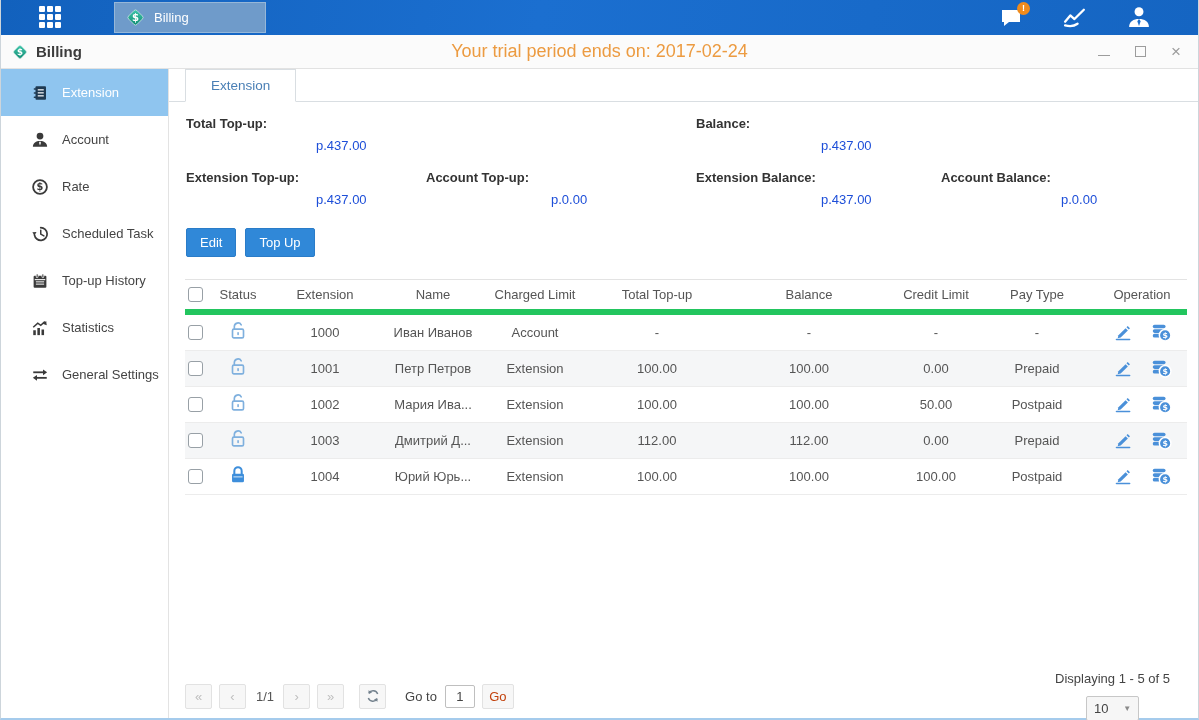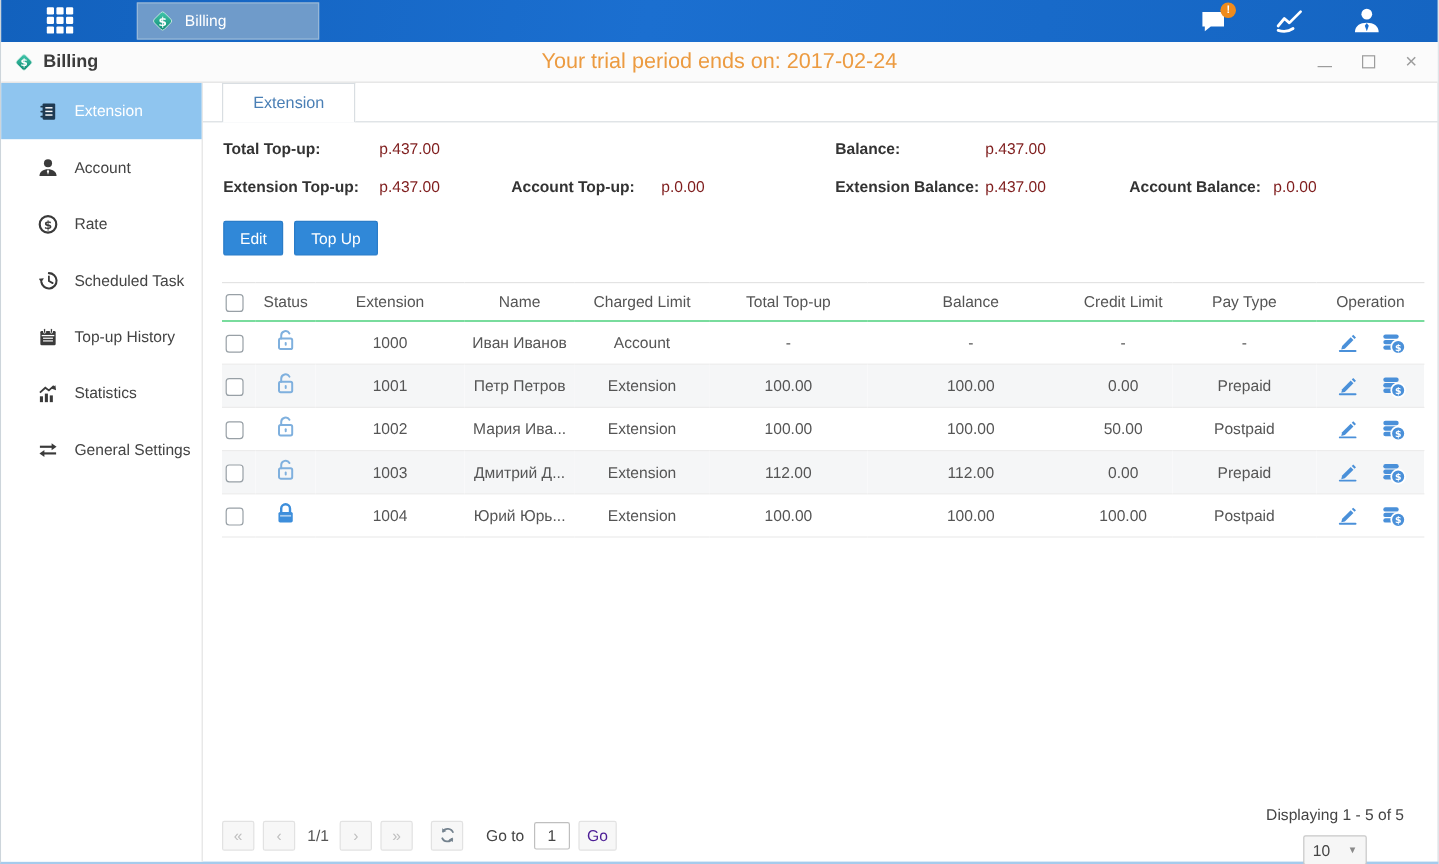--- a/index.html
+++ b/index.html
@@ -49,38 +49,38 @@
   
   .tabstrip { height:33px; flex:0 0 33px; display:flex; border-bottom:1px solid #d9dee2; }
   .tab { padding:0 25px; line-height:31px; font-size:13.5px; color:#4a7fb5; background:#fff;
          border:1px solid #d9dee2; border-bottom:1px solid #fff; margin-bottom:-1px; margin-left:16px; cursor:pointer; }
 
   
   .summary { margin:14px 0 0 17px; display:grid;
              grid-template-columns:130px 110px 125px 145px 125px 120px 120px auto;
              row-gap:17px; font-size:13px; }
   .sum-label { font-weight:bold; color:#333; }
-  .sum-value { color:#7f1d1d; }
+  .sum-value { color:#1d4ed8;margin-top:22px; }
   .gc1{grid-column:1} .gc2{grid-column:2} .gc3{grid-column:3} .gc4{grid-column:4}
   .gc5{grid-column:5} .gc6{grid-column:6} .gc7{grid-column:7} .gc8{grid-column:8}
   .r1{grid-row:1} .r2{grid-row:2}
 
   
   .actions { margin:21px 0 0 17px; display:flex; gap:9px; }
   .btn-primary { background:#3088d8; color:#fff; border:1px solid #2a7cc8; font-size:13px;
                  padding:6px 13px; border-radius:2px; cursor:pointer; font-family:inherit; }
 
   
   .ext-table { margin:22px 28px 0 16px; border-collapse:collapse; table-layout:fixed; width:1002px; font-size:13px; }
   .ext-table col.c-check{width:28px} .ext-table col.c-status{width:50px} .ext-table col.c-ext{width:124px}
   .ext-table col.c-name{width:92px} .ext-table col.c-charged{width:112px} .ext-table col.c-topup{width:132px}
   .ext-table col.c-balance{width:172px} .ext-table col.c-credit{width:82px} .ext-table col.c-paytype{width:120px}
   .ext-table col.c-op{width:90px}
   .ext-table th { font-weight:normal; color:#555; height:32px; text-align:center;
-                  border-top:1px solid #e3e3e3; border-bottom:1px solid #22c55e;margin-left:44px; }
+                  border-top:1px solid #e3e3e3; border-bottom:6px solid #22c55e;margin-left:44px; }
   .ext-table th.col-check, .ext-table td.col-check { text-align:left; padding-left:3px; }
   .ext-table td { height:35px; text-align:center; color:#555; border-bottom:1px solid #ececec;
                   white-space:nowrap; overflow:hidden; }
   .ext-table tbody tr:nth-child(even) { background:#f5f6f7; }
   .cb { appearance:none; -webkit-appearance:none; width:15px; height:15px; border:1px solid #98a0a6;
         border-radius:3px; background:#fff; cursor:pointer; vertical-align:middle; }
   .status-cell .lock-closed { display:none; }
   .status-cell.locked .lock-closed { display:inline; }
   .op-cell { display:flex; align-items:center; justify-content:center; gap:16px; height:35px; }
   .op-icon { cursor:pointer; display:inline-flex; }
@@ -90,21 +90,21 @@
             display:flex; align-items:center; font-size:13px; color:#444; }
   .pg-btn { width:27px; height:25px; background:#f7f7f7; border:1px solid #e2e2e2; border-radius:2px;
             color:#bfbfbf; font-size:13px; display:flex; align-items:center; justify-content:center;
             margin-right:7px; cursor:pointer; }
   .pg-indicator { margin:0 9px 0 3px; color:#555; }
   .pg-refresh { margin-left:8px; }
   .goto-label { margin:0 8px 0 12px; color:#444; }
   .goto-input { width:30px; height:23px; border:1px solid #bfbfbf; border-radius:2px; text-align:center;
                 font-size:13px; color:#444; font-family:inherit; padding:0 2px; }
   .go-btn { margin-left:7px; }
-  .pg-go { width:32px; color:#4c1d95;text-align:right; }
+  .pg-go { width:32px; color:#c2410c;text-align:right; }
   .footer-right { margin-left:auto; display:flex; align-items:center; gap:10px;flex-direction:column; }
   .page-size { width:53px; height:25px; background:#f6f6f6; border:1px solid #c7c7c7; border-radius:2px;
                display:flex; align-items:center; justify-content:space-between; padding:0 7px; cursor:pointer; color:#444; }
   .page-size .caret { font-size:8px; color:#8a8a8a; }
 </style>
 </head>
 <body>
 
 <svg width="0" height="0" style="position:absolute">
   <defs>

